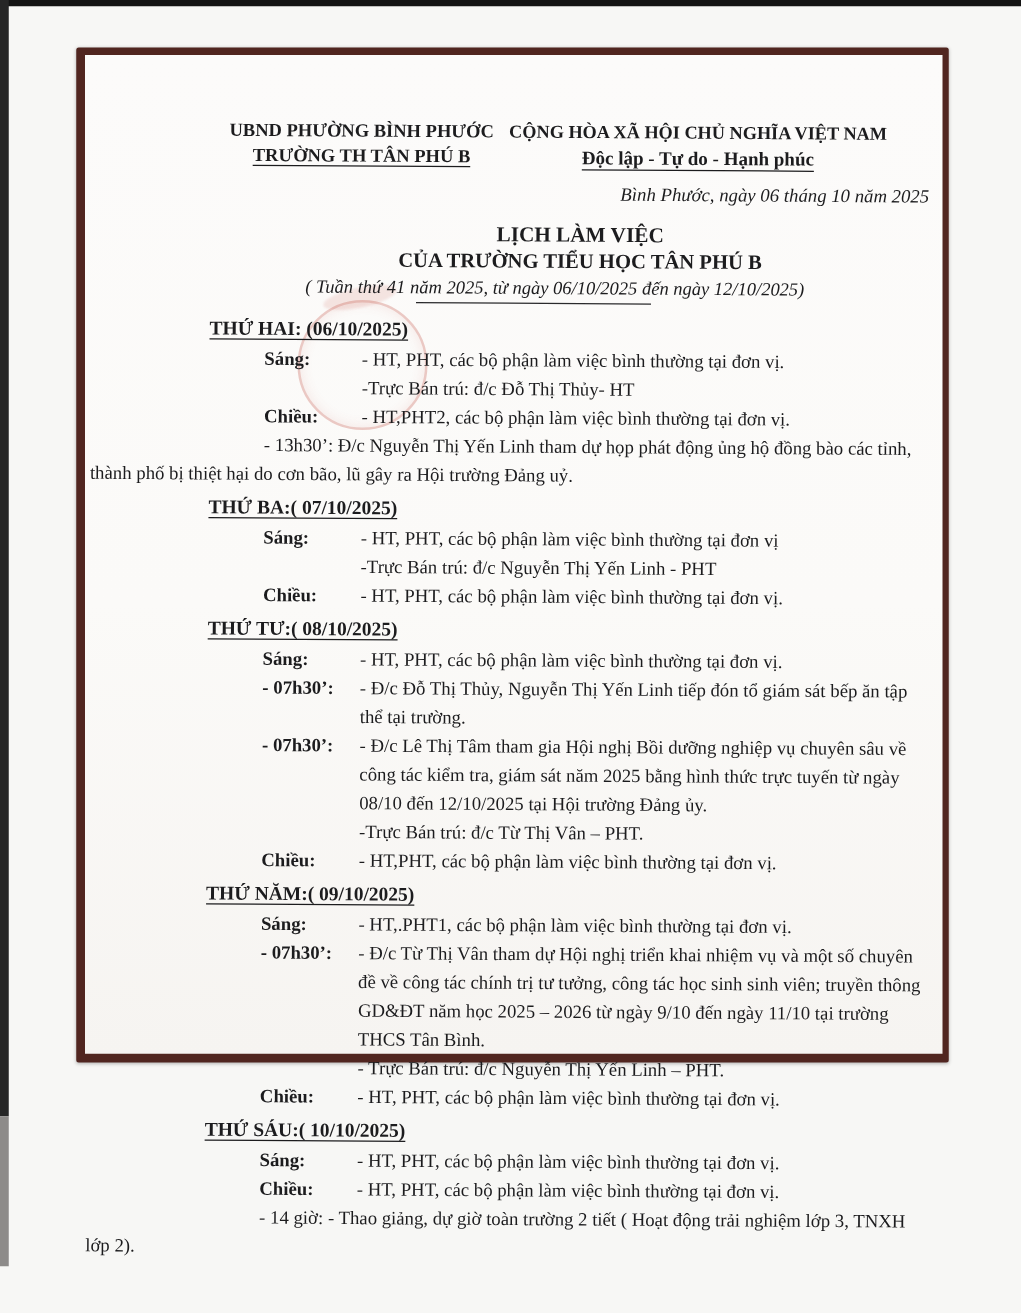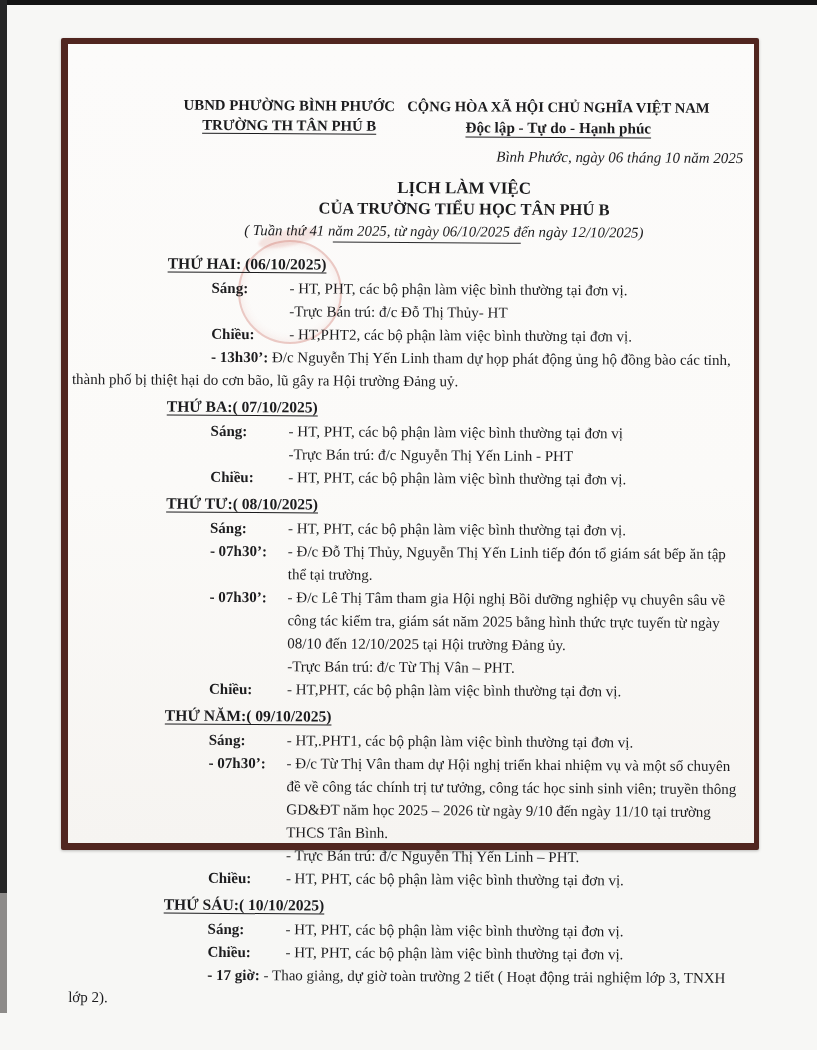--- a/index.html
+++ b/index.html
@@ -44,21 +44,21 @@
   .day{margin-top:3px;}
   .day-heading{
     margin:2px 0 2px 95px;font-size:15.6px;font-weight:bold;
     text-decoration:underline;text-underline-offset:3px;
     white-space:nowrap;
   }
   .row{display:flex;}
   .row .label{flex:0 0 217px;box-sizing:border-box;padding-left:139px;font-weight:bold;white-space:nowrap;}
   .row .text{flex:1;}
   .hang{margin:0;}
-  .hang .label-inline{font-weight:bold;margin-left:139px;white-space:nowrap;}
+  .hang .label-inline{font-weight:normal;margin-left:139px;white-space:nowrap;}
   
   .stamp{
     position:absolute;left:170px;top:196px;width:100px;height:100px;
     border:2.5px solid rgba(196,86,72,.30);border-radius:50%;
     box-shadow:inset 0 0 10px rgba(196,86,72,.12);
     pointer-events:none;
   }
   .stamp-smudge{
     position:absolute;left:190px;top:186px;width:60px;height:16px;
     background:rgba(196,86,72,.14);border-radius:50%;
@@ -208,21 +208,21 @@
     <span class="label">Sáng:</span>
     <span class="text">- HT, PHT, các bộ phận làm việc bình thường tại đơn vị.</span>
   </div>
 
   <div class="row">
     <span class="label">Chiều:</span>
     <span class="text">- HT, PHT, các bộ phận làm việc bình thường tại đơn vị.</span>
   </div>
 
   <p class="hang">
-    <b class="label-inline">- 17 giờ:</b>
+    <b class="label-inline">- 14 giờ:</b>
      <span class="hang-text">- Thao giảng, dự giờ toàn trường 2 tiết ( Hoạt động trải nghiệm lớp 3, TNXH lớp 2).</span>
   </p>
 </div>
   </section>
 </div>
 
       </div>
     </div>
   </div>
 </div>

